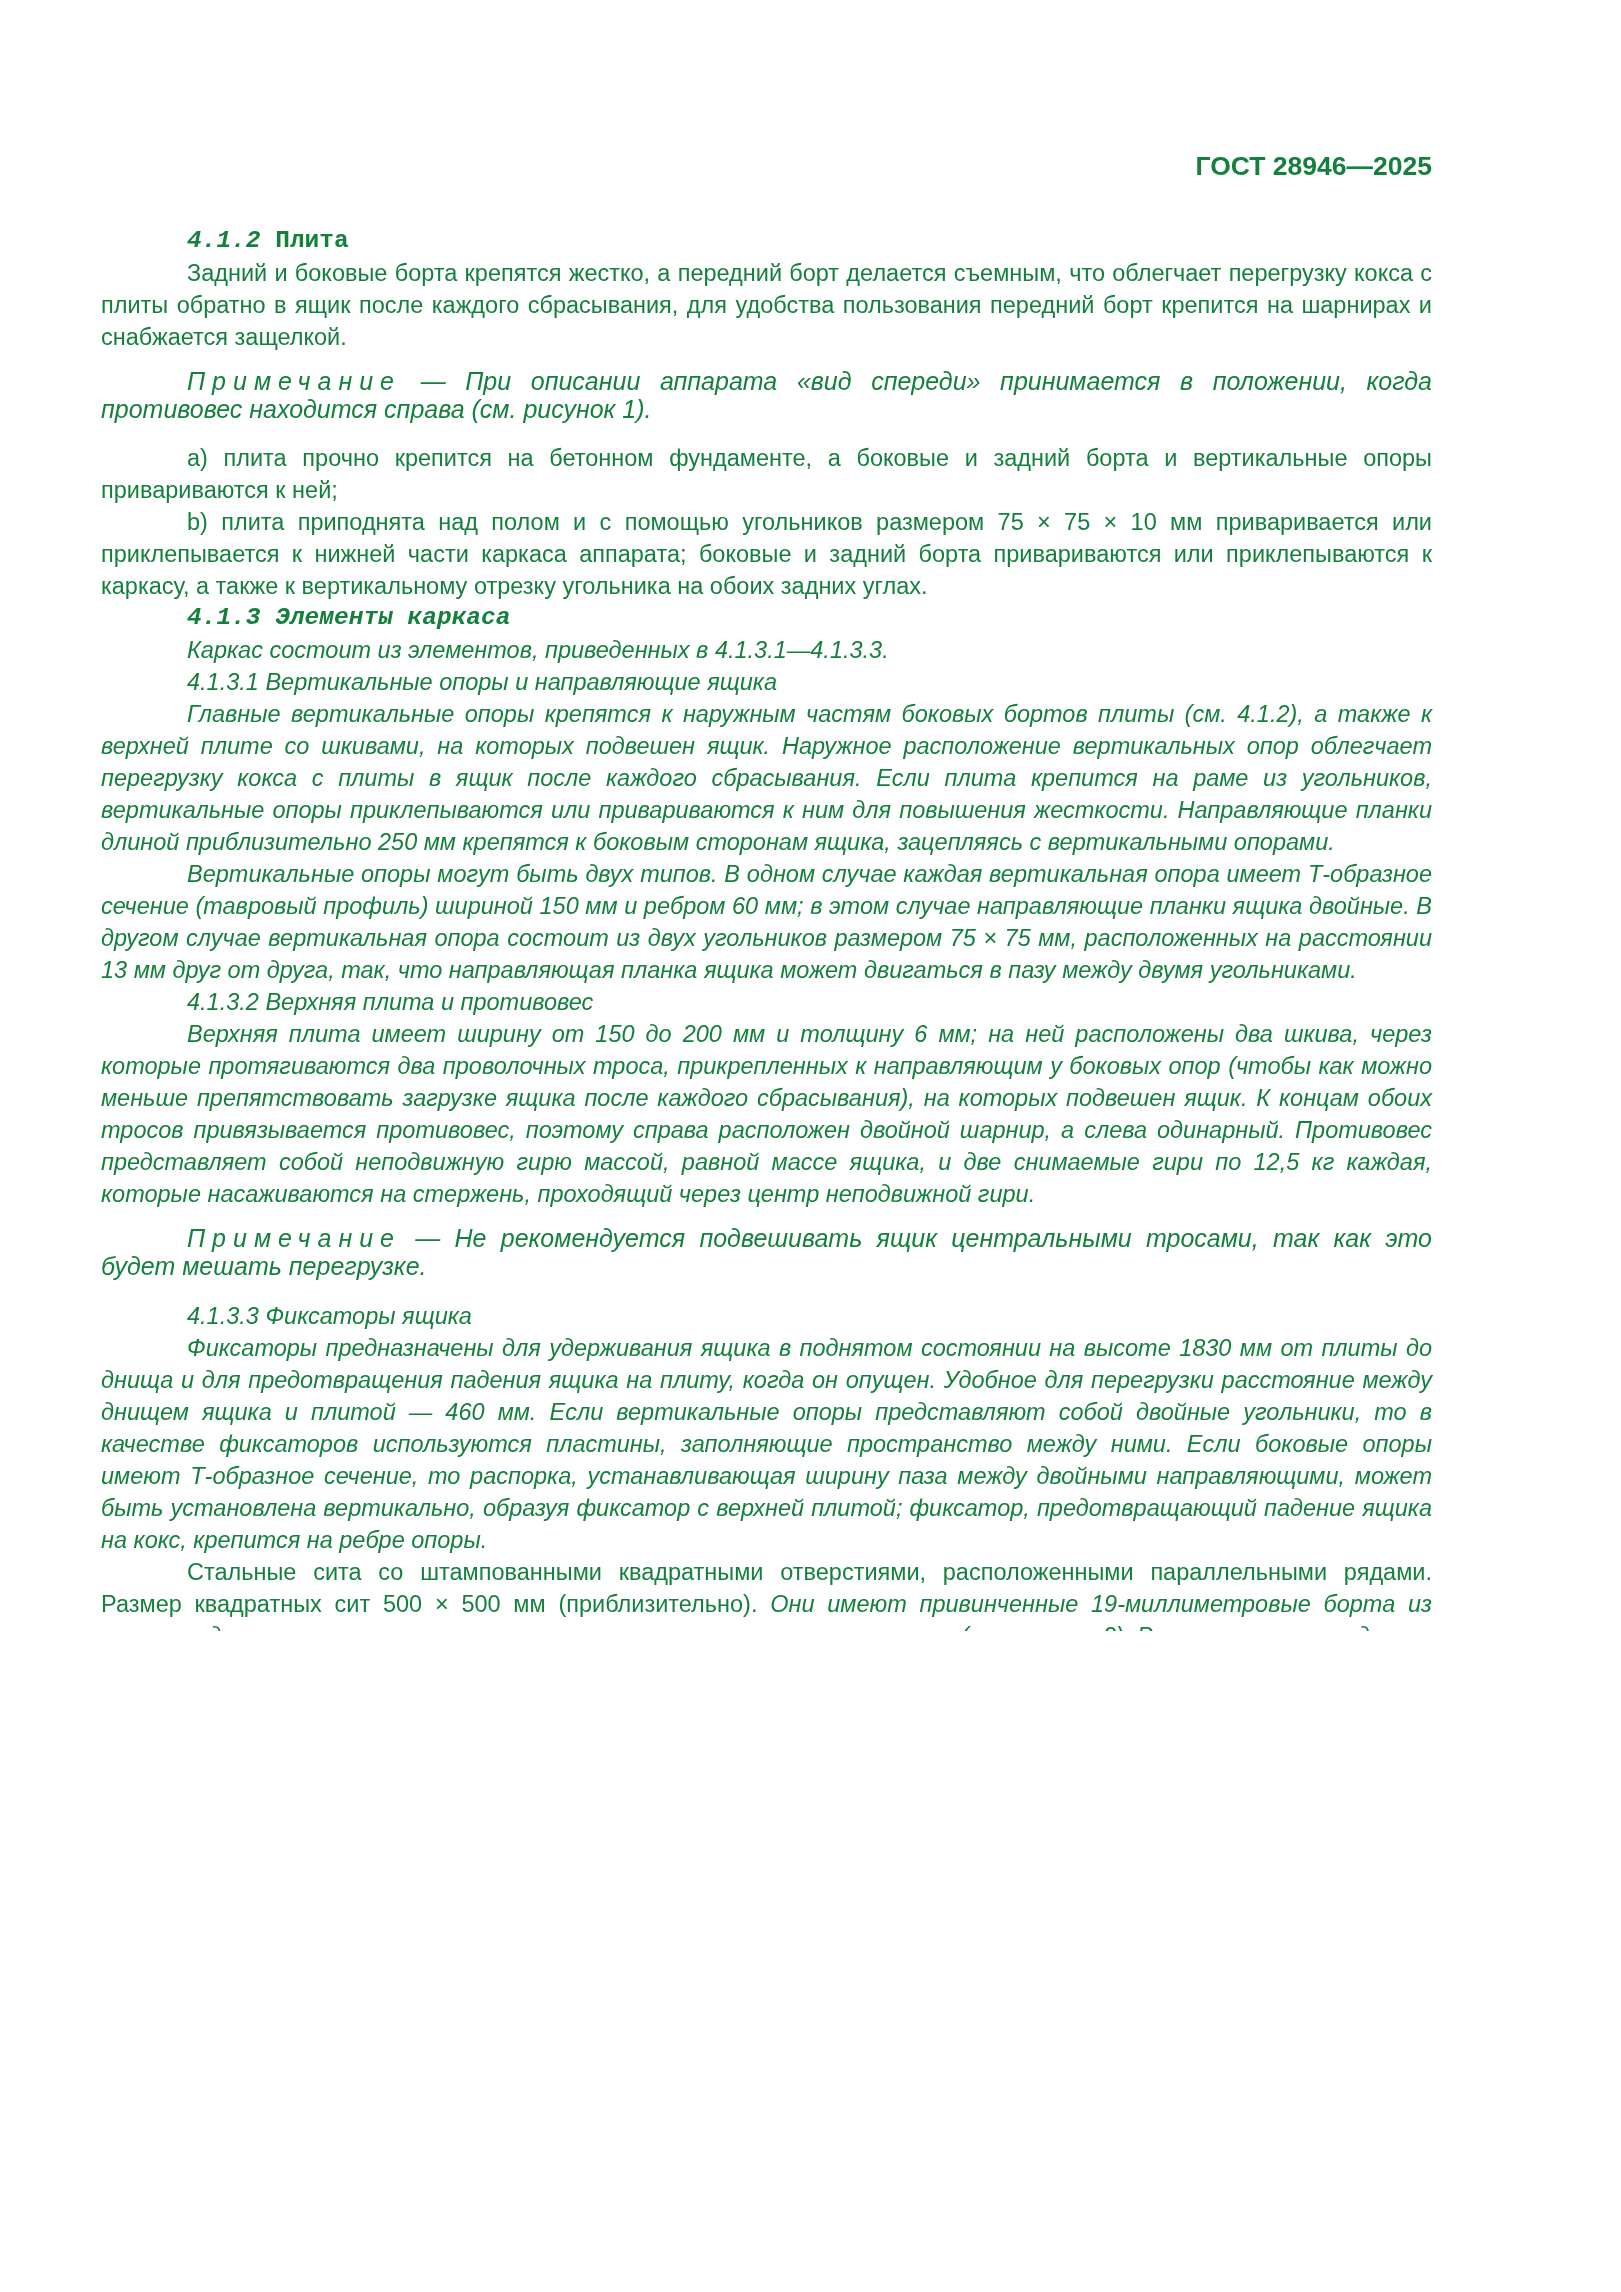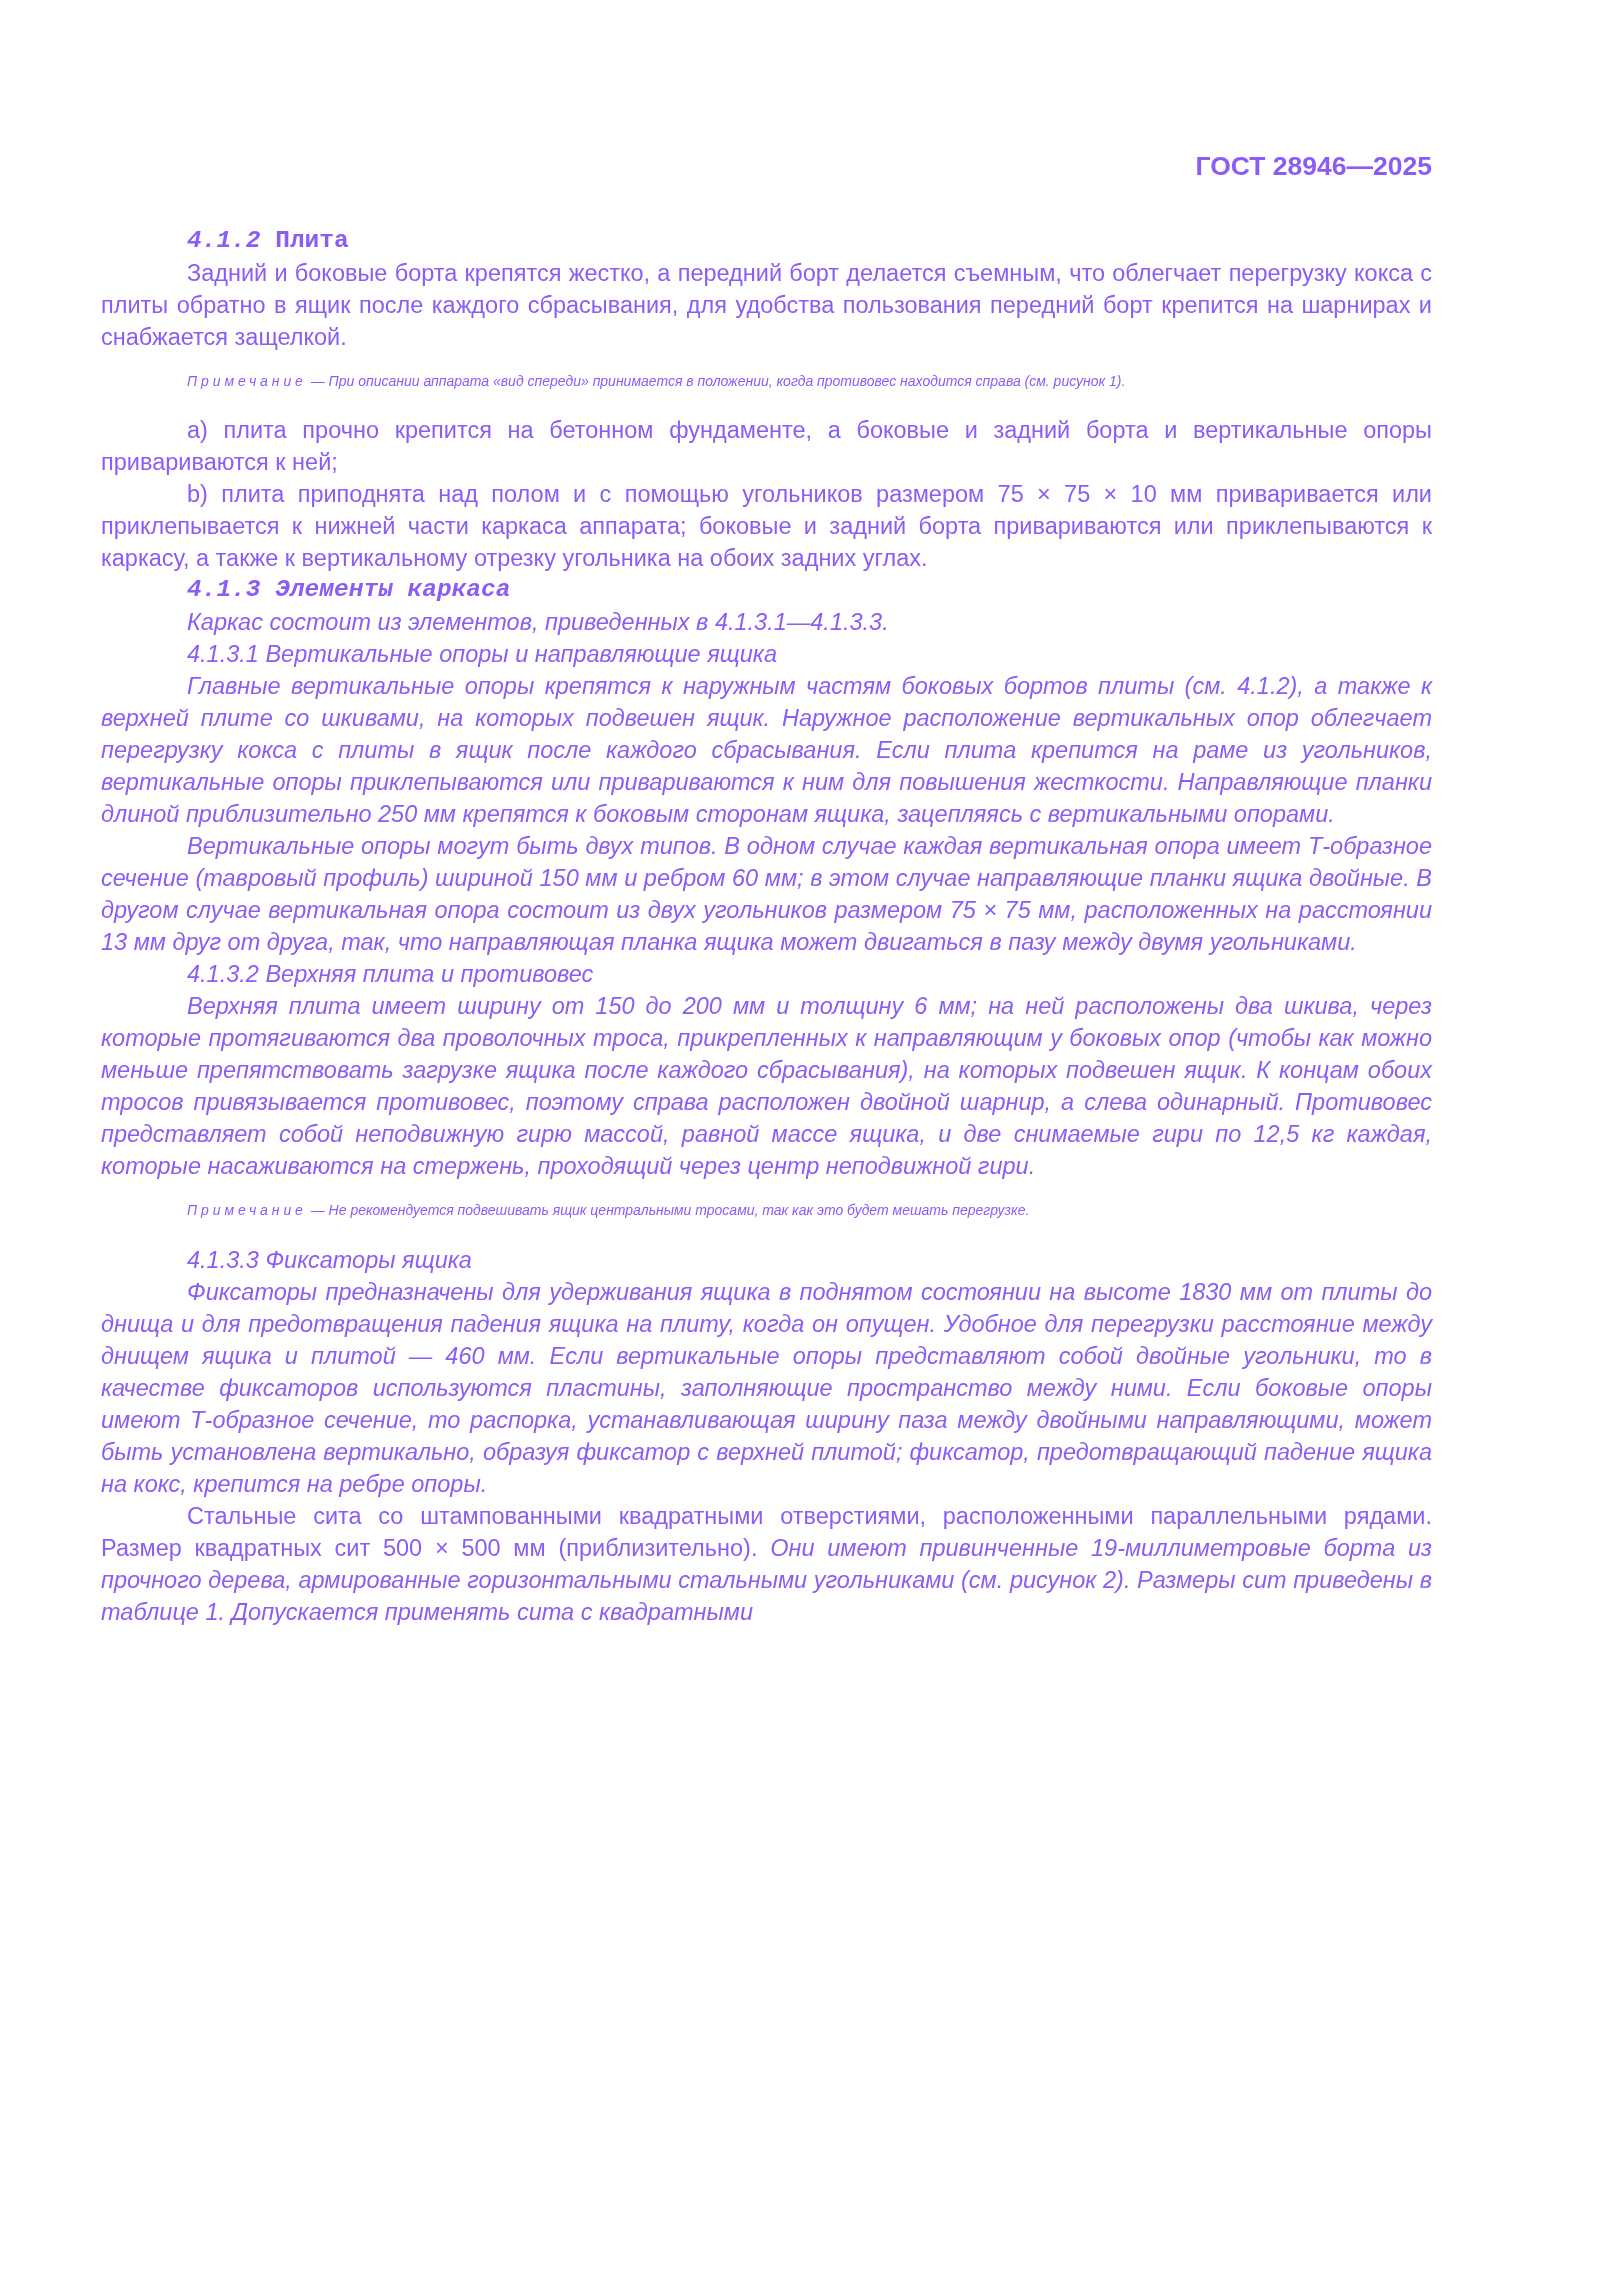--- a/index.html
+++ b/index.html
@@ -5,21 +5,21 @@
   html, body {
     margin: 0;
     padding: 0;
     background: #ffffff;
   }
   .page {
     position: relative;
     width: 1621px;
     height: 1631px;
     background: #ffffff;
-    color: #8b5cf6;
+    color: #15803d;
     font-family: "Liberation Sans", sans-serif;
     overflow: hidden;
   }
   .running-header {
     position: absolute;
     top: 150px;
     left: 101px;
     width: 1331px;
     text-align: right;
     font-size: 26.5px;
@@ -46,21 +46,21 @@
     line-height: 32px;
     font-weight: 700;
     text-indent: 86px;
     text-align: left;
     font-family: Liberation Mono, monospace;
   }
   .clause-heading .num { font-style: italic; }
   .h42 { margin: 30px 0 16.7px 0; }
   .note {
     margin: 13.7px 0 19.6px 0;
-    font-size: 14px;
+    font-size: 25px;
     line-height: 28px;
     font-style: italic;
     text-align: justify;
     text-indent: 86px;
   }
   .note-label { letter-spacing: 0.28em; }
   .page-number {
     position: absolute;
     top: 2062px;
     left: 101px;

